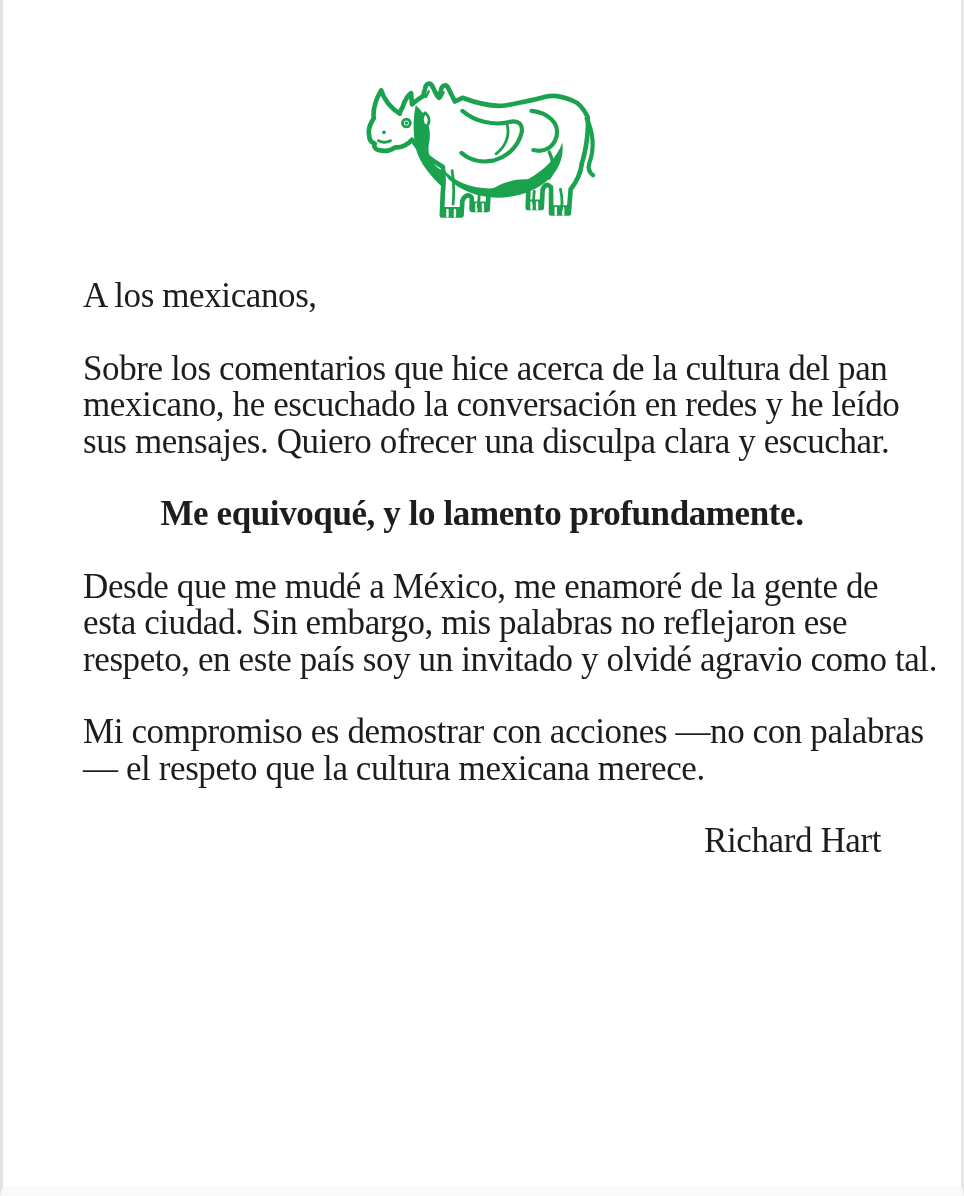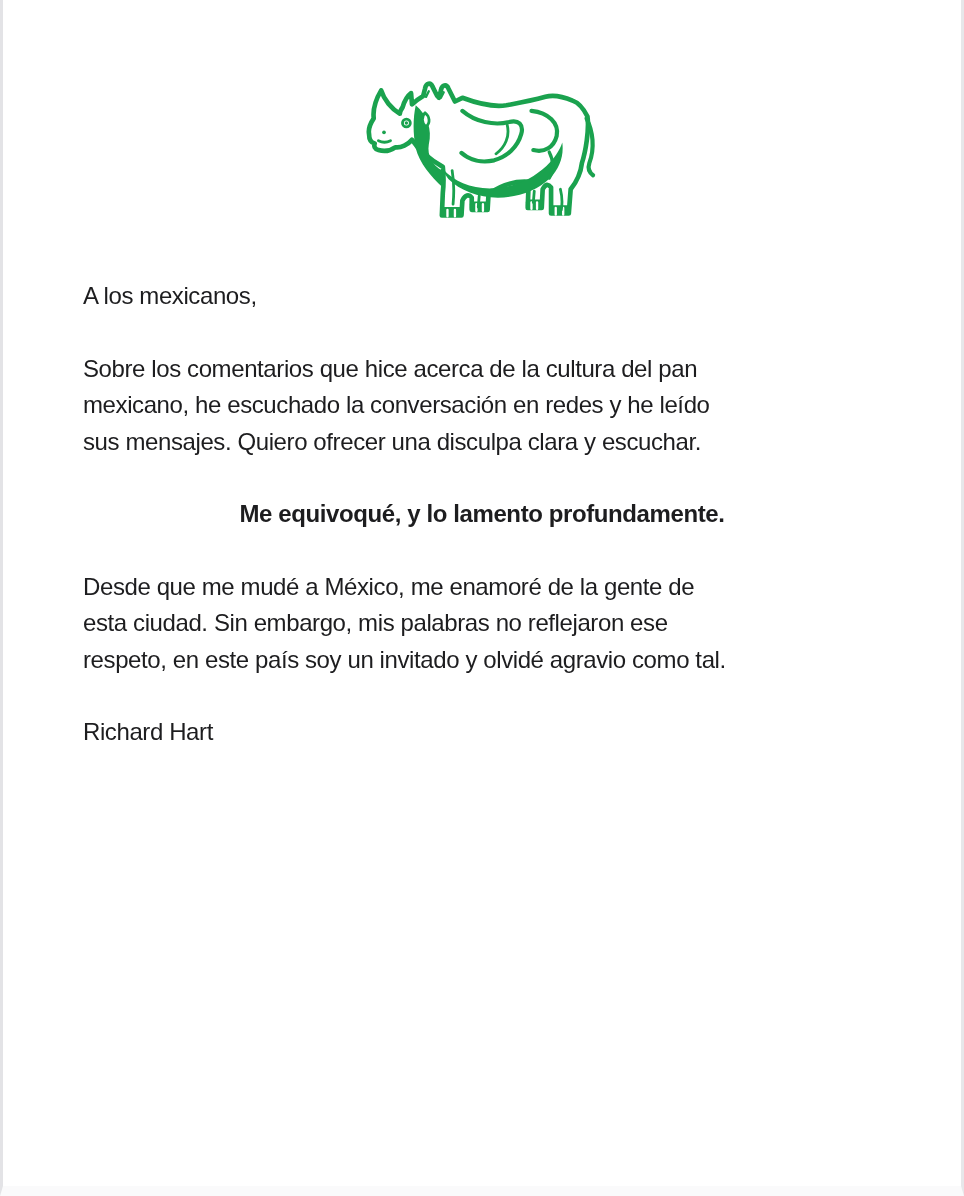--- a/index.html
+++ b/index.html
@@ -16,33 +16,33 @@
   }
 
   .logo-wrap {
     padding-top: 81px;
     text-align: center;
   }
   .logo-wrap svg { display: block; margin: 0 auto; }
 
   .letter {
     margin: 57px 80px 0 80px;
-    font-family: Liberation Sans, sans-serif;
-    font-size: 24px;
+    font-family: Liberation Serif, serif;
+    font-size: 35px;
     line-height: 36.5px;
     letter-spacing: -0.4px;
     color: #1d1d1f;
   }
   .para {
     margin: 36px 0 0 0;
     white-space: pre;        
   }
   .para:first-child { margin-top: 0; }
   .emphasis { font-weight: 700; text-align: center; }
-  .signature { text-align: left; }
+  .signature { text-align: right; }
 </style>
 </head>
 <body>
 
 <div class="page">
 
   <div class="logo-wrap">
     <svg width="234" height="140" viewBox="0 0 250 150" xmlns="http://www.w3.org/2000/svg" aria-hidden="true" color="#1aa24e">
       <g transform="translate(0,4)" stroke="currentColor" fill="none" stroke-linejoin="round" stroke-linecap="round">
 
@@ -144,16 +144,18 @@
 
   <div class="letter">
     <p class="para">A los mexicanos,</p>
     <p class="para">Sobre los comentarios que hice acerca de la cultura del pan
 mexicano, he escuchado la conversación en redes y he leído
 sus mensajes. Quiero ofrecer una disculpa clara y escuchar.</p>
     <p class="para emphasis">Me equivoqué, y lo lamento profundamente.</p>
     <p class="para">Desde que me mudé a México, me enamoré de la gente de
 esta ciudad. Sin embargo, mis palabras no reflejaron ese
 respeto, en este país soy un invitado y olvidé agravio como tal.</p>
+    <p class="para">Mi compromiso es demostrar con acciones —no con palabras
+— el respeto que la cultura mexicana merece.</p>
     <p class="para signature">Richard Hart</p>
   </div>
 
 </div>
 
 </body></html>

